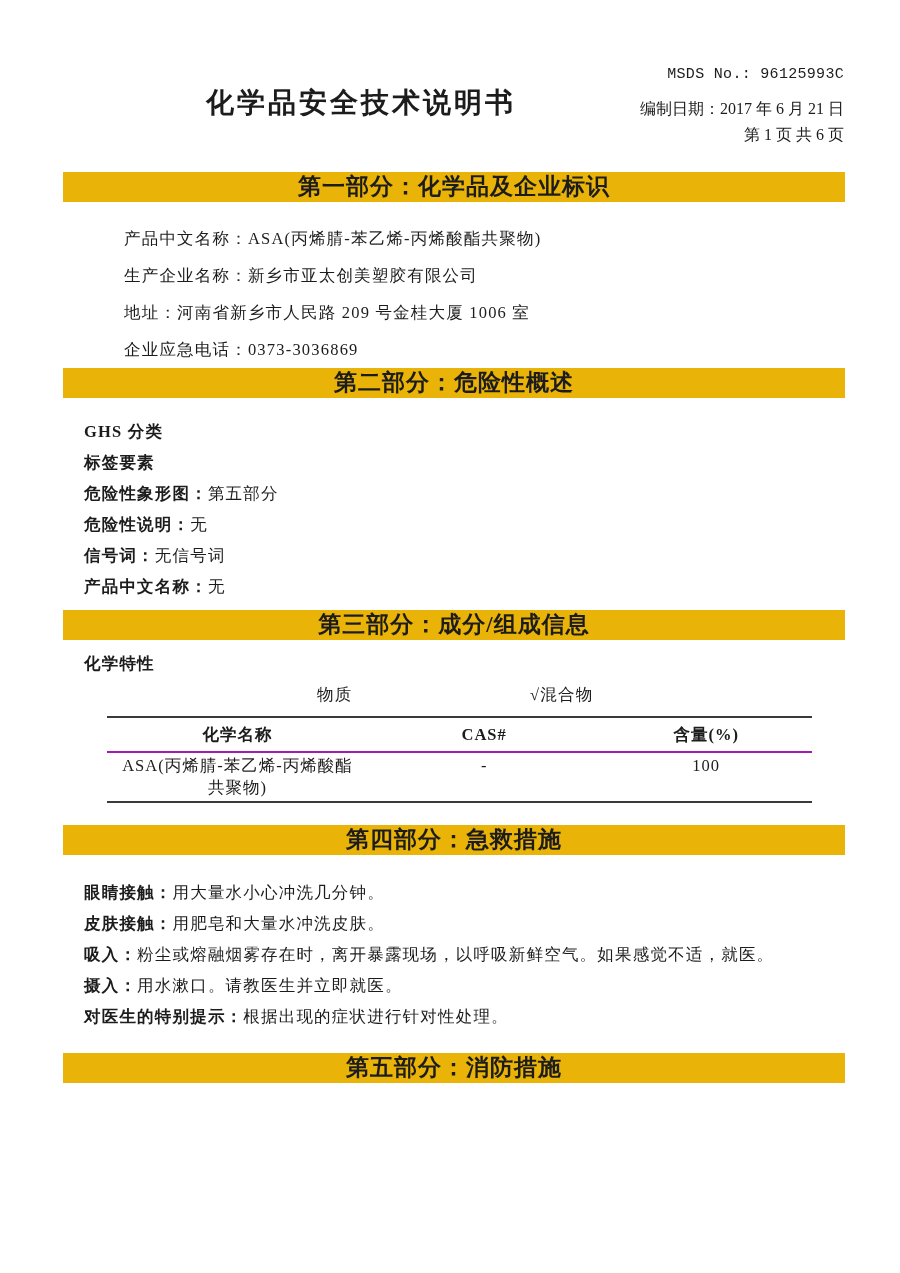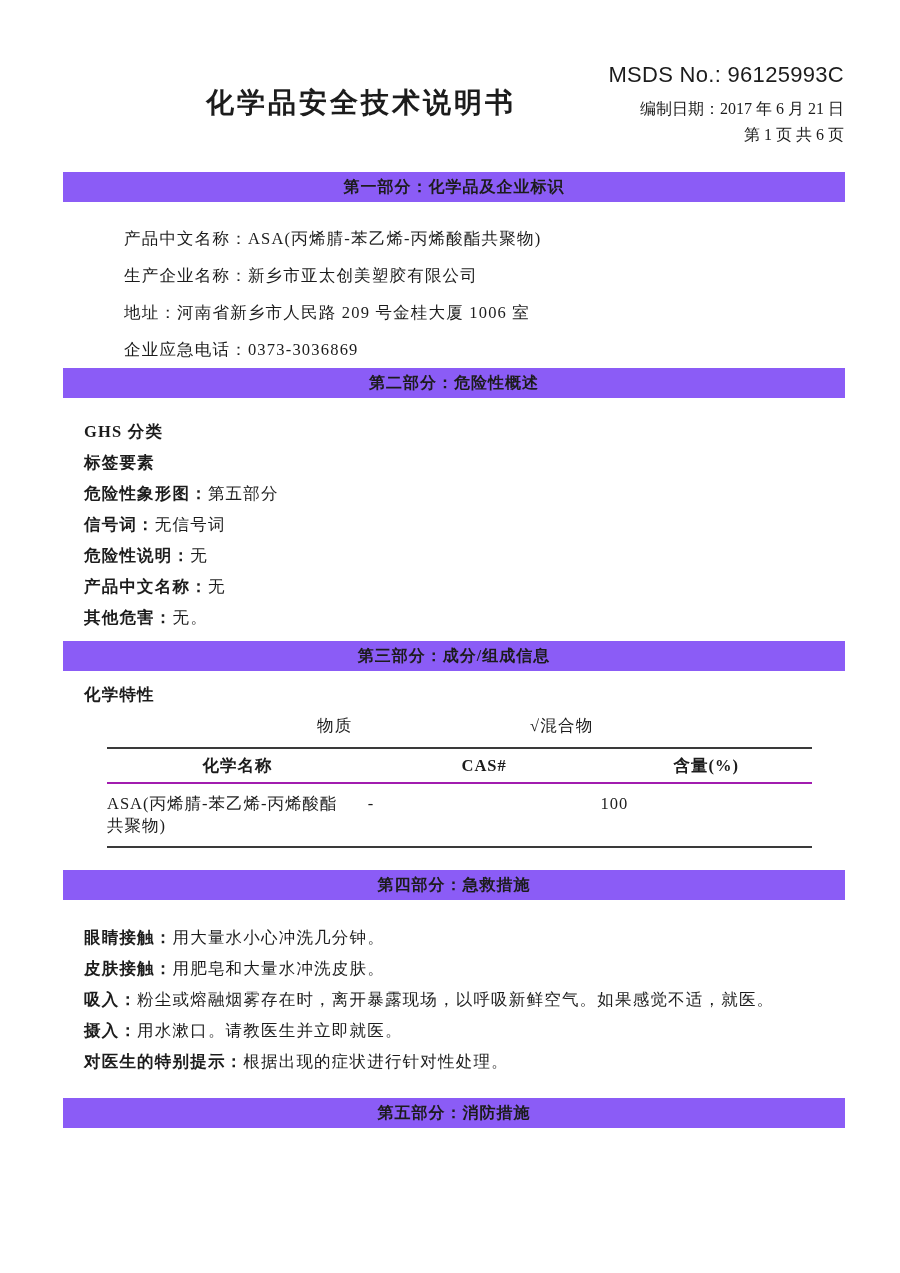--- a/index.html
+++ b/index.html
@@ -15,28 +15,28 @@
   .doc-title{
     position:absolute;left:206px;top:84px;
     font-size:28px;font-weight:bold;letter-spacing:3px;
     white-space:nowrap;
   }
   .hdr-right{
     position:absolute;top:62px;right:56px;
     text-align:right;font-size:16px;line-height:26px;
   }
   .msds-no{
-    font-family:Liberation Sans, sans-serif;
-    font-size:22px;margin-bottom:8px;letter-spacing:0.3px;
+    font-family:Liberation Mono, monospace;
+    font-size:15px;margin-bottom:8px;letter-spacing:0.3px;
   }
   
   .bar{
     margin-left:63px;width:782px;height:30px;
-    background:#8b5cf6;
-    text-align:center;font-weight:bold;font-size:16px;line-height:30px;
+    background:#eab308;
+    text-align:center;font-weight:bold;font-size:23px;line-height:30px;
     letter-spacing:1px;
   }
   #bar1{margin-top:172px;}
   #bar3{margin-top:8px;}
   #bar4{margin-top:22px;}
   #bar5{margin-top:21px;}
   
   .sec{padding-left:84px;font-size:16.5px;letter-spacing:1.2px;}
   .sec1{margin-top:18px;margin-left:40px;}
   .sec1 .line{line-height:37px;height:37px;white-space:nowrap;}
@@ -54,21 +54,21 @@
   .tbl{
     margin:6px 0 0 23px; 
     width:705px;border-collapse:collapse;
     font-size:16.5px;letter-spacing:1px;
   }
   .tbl th{
     height:31px;font-weight:bold;text-align:center;vertical-align:middle;
     border-top:2px solid #3a3a3a;border-bottom:2px solid #a21caf;
   }
   .tbl td{
-    padding:9px 0;line-height:22px;vertical-align:top;
+    padding:2px 0;line-height:22px;text-align:center;vertical-align:top;
     border-bottom:2px solid #3a3a3a;
   }
   .c1{width:37%;} .c2{width:33%;} .c3{width:30%;}
 </style>
 </head>
 <body>
 
 <div class="page">
 
   <div class="doc-title">化学品安全技术说明书</div>
@@ -95,30 +95,27 @@
   </div>
 
   <div class="bar" id="bar2">第二部分：危险性概述</div>
   <div class="sec sec2">
     <div class="line hd-b">GHS 分类</div>
     <div class="line hd-b">标签要素</div>
     <div class="line">
       <span class="lb-b">危险性象形图：</span><span>第五部分</span>
     </div>
     <div class="line">
+      <span class="lb-b">危险性说明：</span><span>无</span>
+    </div>
+    <div class="line">
       <span class="lb-b">信号词：</span><span>无信号词</span>
     </div>
     <div class="line">
-      <span class="lb-b">危险性说明：</span><span>无</span>
-    </div>
-    <div class="line">
       <span class="lb-b">产品中文名称：</span><span>无</span>
-    </div>
-    <div class="line">
-      <span class="lb-b">其他危害：</span><span>无。</span>
     </div>
   </div>
 
   <div class="bar" id="bar3">第三部分：成分/组成信息</div>
   <div class="sec sec3">
     <div class="line hd-b">化学特性</div>
     <div class="chk">
       <span class="opt1">物质</span>
       <span class="opt2">√混合物</span>
     </div>

